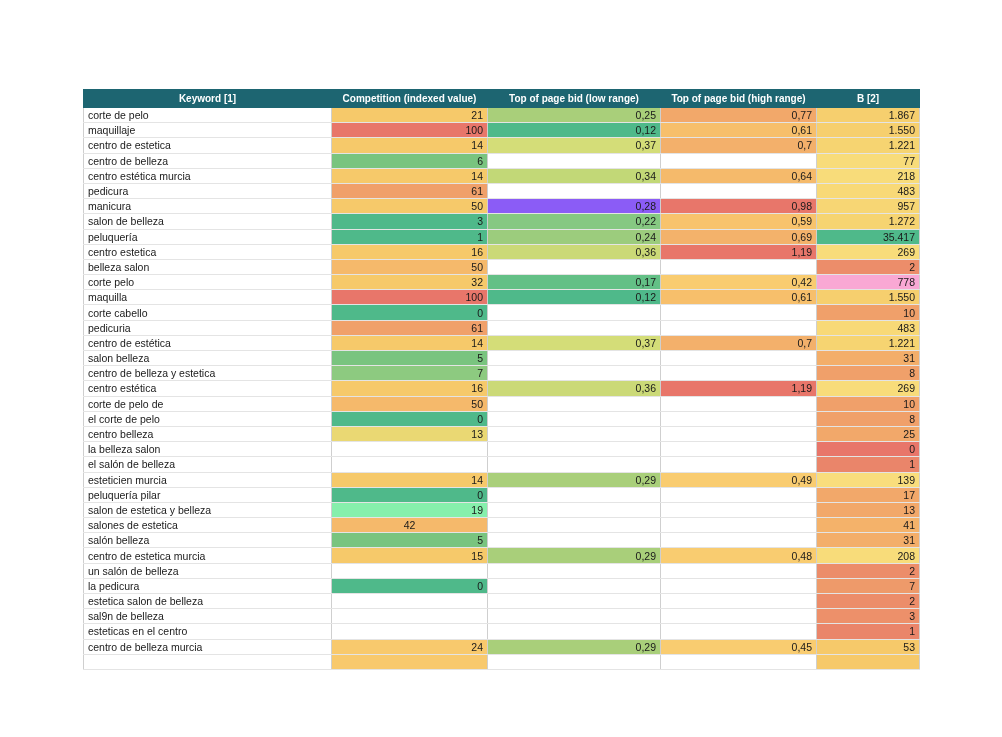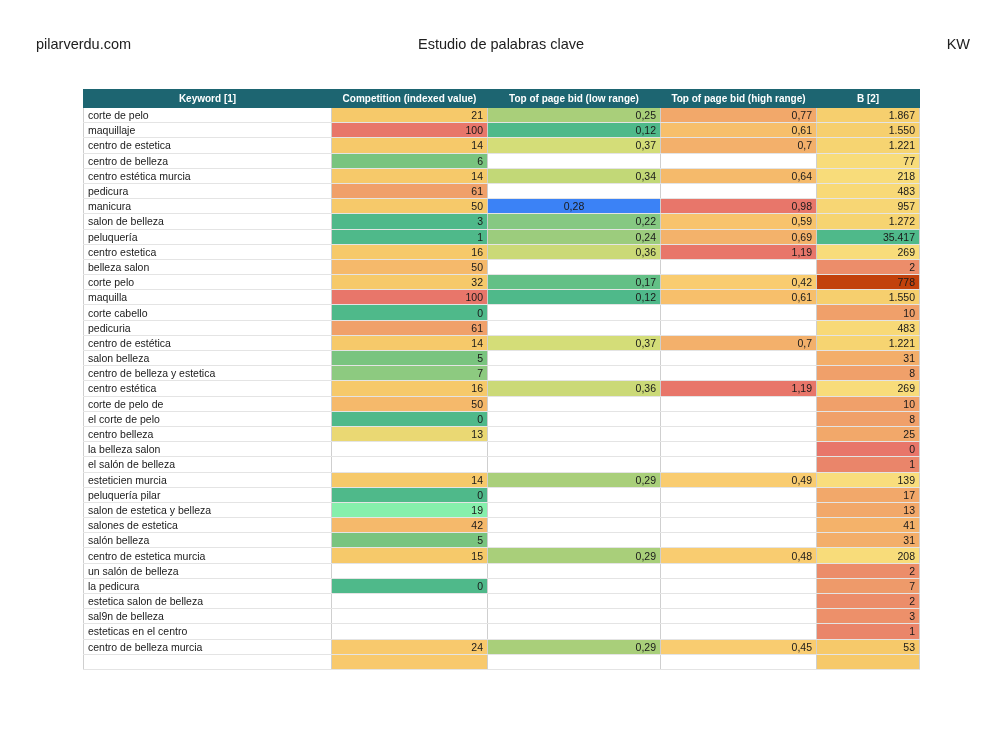--- a/index.html
+++ b/index.html
@@ -87,25 +87,20 @@
   .col-comp { width: 156px; }
   .col-low  { width: 173px; }
   .col-high { width: 156px; }
   .col-b    { width: 103px; }
 </style>
 </head>
 <body>
 
 <div id="page">
 
-  <div class="header">
-    <div class="header-left">pilarverdu.com</div>
-    <div class="header-center">Estudio de palabras clave</div>
-    <div class="header-right">KW</div>
-  </div>
 
   <div class="table-wrap">
     <table>
       <colgroup>
         <col class="col-key">
         <col class="col-comp">
         <col class="col-low">
         <col class="col-high">
         <col class="col-b">
       </colgroup>
@@ -157,21 +152,21 @@
           <tr>
             <td class="c-key">pedicura</td>
             <td class="c-num" style="background: rgb(240, 160, 106);">61</td>
             <td class="c-num empty"></td>
             <td class="c-num empty"></td>
             <td class="c-num" style="background: rgb(248, 217, 119);">483</td>
           </tr>
           <tr>
             <td class="c-key">manicura</td>
             <td class="c-num" style="background: rgb(246, 201, 106);">50</td>
-            <td class="c-num" style="background: #3b82f6; text-align: center;">0,28</td>
+            <td class="c-num" style="background: #8b5cf6;">0,28</td>
             <td class="c-num" style="background: rgb(232, 118, 106);">0,98</td>
             <td class="c-num" style="background: rgb(247, 214, 116);">957</td>
           </tr>
           <tr>
             <td class="c-key">salon de belleza</td>
             <td class="c-num" style="background: rgb(79, 185, 138);">3</td>
             <td class="c-num" style="background: rgb(134, 200, 130);">0,22</td>
             <td class="c-num" style="background: rgb(248, 195, 108);">0,59</td>
             <td class="c-num" style="background: rgb(246, 212, 113); padding-left: 45px;">1.272</td>
           </tr>
@@ -194,21 +189,21 @@
             <td class="c-num" style="background: rgb(245, 185, 107);">50</td>
             <td class="c-num empty"></td>
             <td class="c-num empty"></td>
             <td class="c-num" style="background: rgb(236, 141, 106);">2</td>
           </tr>
           <tr>
             <td class="c-key">corte pelo</td>
             <td class="c-num" style="background: rgb(246, 201, 106);">32</td>
             <td class="c-num" style="background: rgb(99, 192, 134);">0,17</td>
             <td class="c-num" style="background: rgb(249, 204, 112);">0,42</td>
-            <td class="c-num" style="background: #c2410c;">778</td>
+            <td class="c-num" style="background: #f9a8d4;">778</td>
           </tr>
           <tr>
             <td class="c-key">maquilla</td>
             <td class="c-num" style="background: rgb(232, 118, 106);">100</td>
             <td class="c-num" style="background: rgb(79, 185, 138);">0,12</td>
             <td class="c-num" style="background: rgb(247, 191, 107);">0,61</td>
             <td class="c-num" style="background: rgb(246, 207, 110);">1.550</td>
           </tr>
           <tr>
             <td class="c-key">corte cabello</td>
@@ -303,21 +298,21 @@
           </tr>
           <tr>
             <td class="c-key">salon de estetica y belleza</td>
             <td class="c-num" style="background: #86efac;">19</td>
             <td class="c-num empty"></td>
             <td class="c-num empty"></td>
             <td class="c-num" style="background: rgb(242, 168, 106);">13</td>
           </tr>
           <tr>
             <td class="c-key">salones de estetica</td>
-            <td class="c-num" style="background: rgb(245, 185, 107);">42</td>
+            <td class="c-num" style="background: rgb(245, 185, 107); text-align: center;">42</td>
             <td class="c-num empty"></td>
             <td class="c-num empty"></td>
             <td class="c-num" style="background: rgb(244, 178, 106);">41</td>
           </tr>
           <tr>
             <td class="c-key">salón belleza</td>
             <td class="c-num" style="background: rgb(121, 196, 127);">5</td>
             <td class="c-num empty"></td>
             <td class="c-num empty"></td>
             <td class="c-num" style="background: rgb(243, 174, 106);">31</td>

